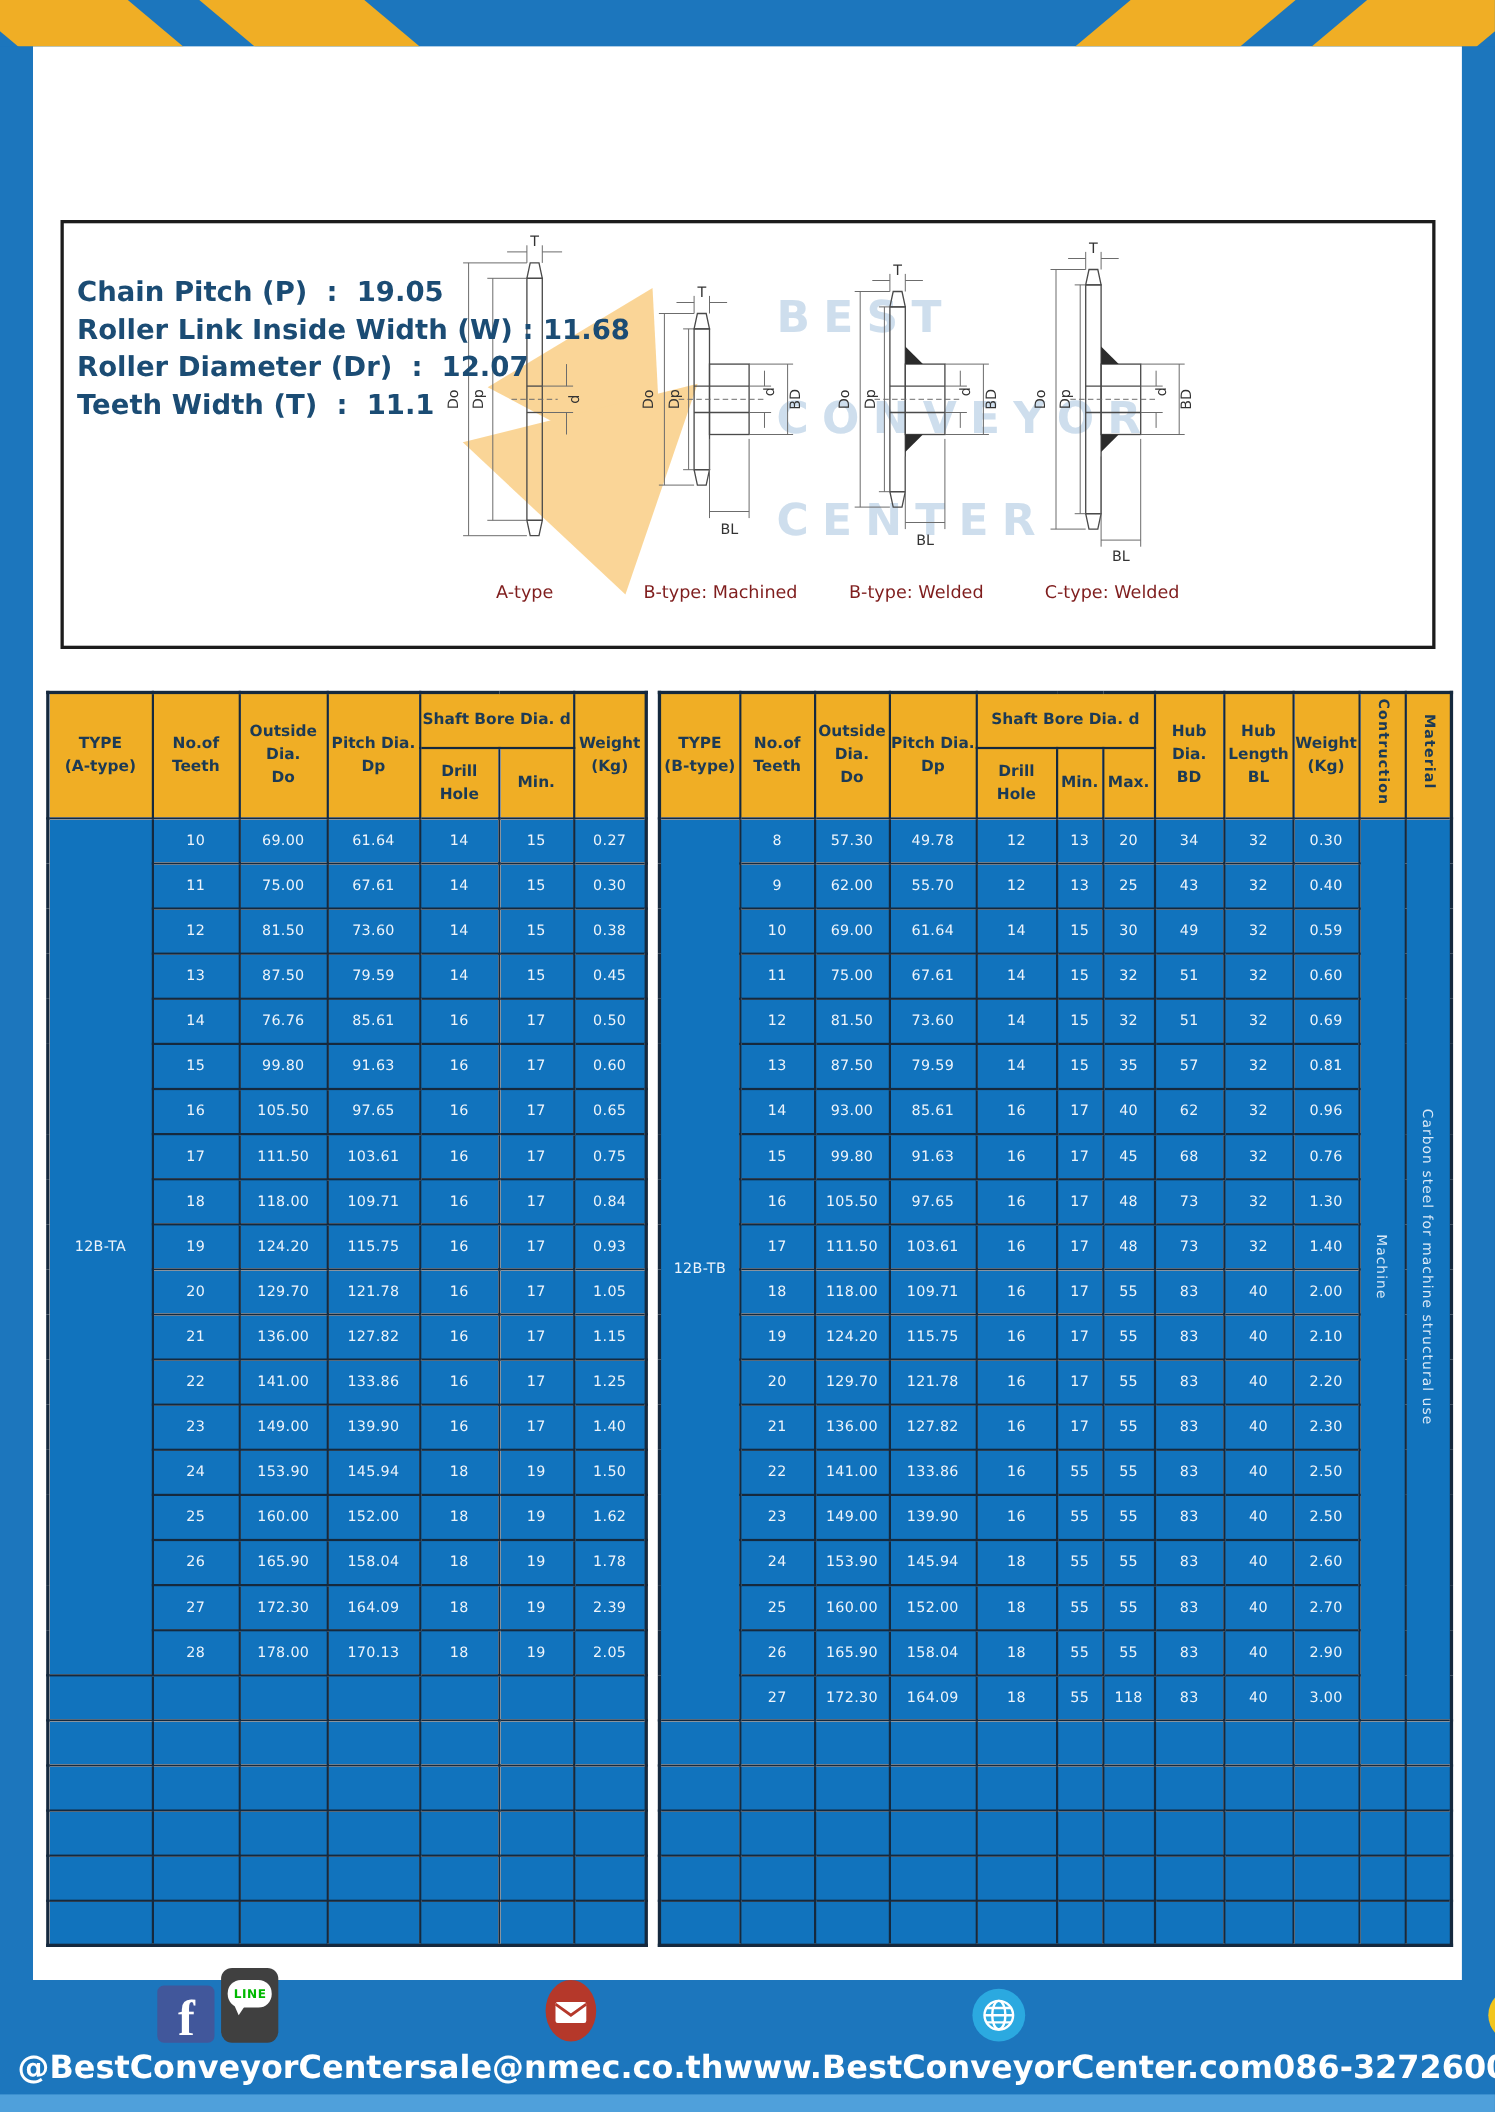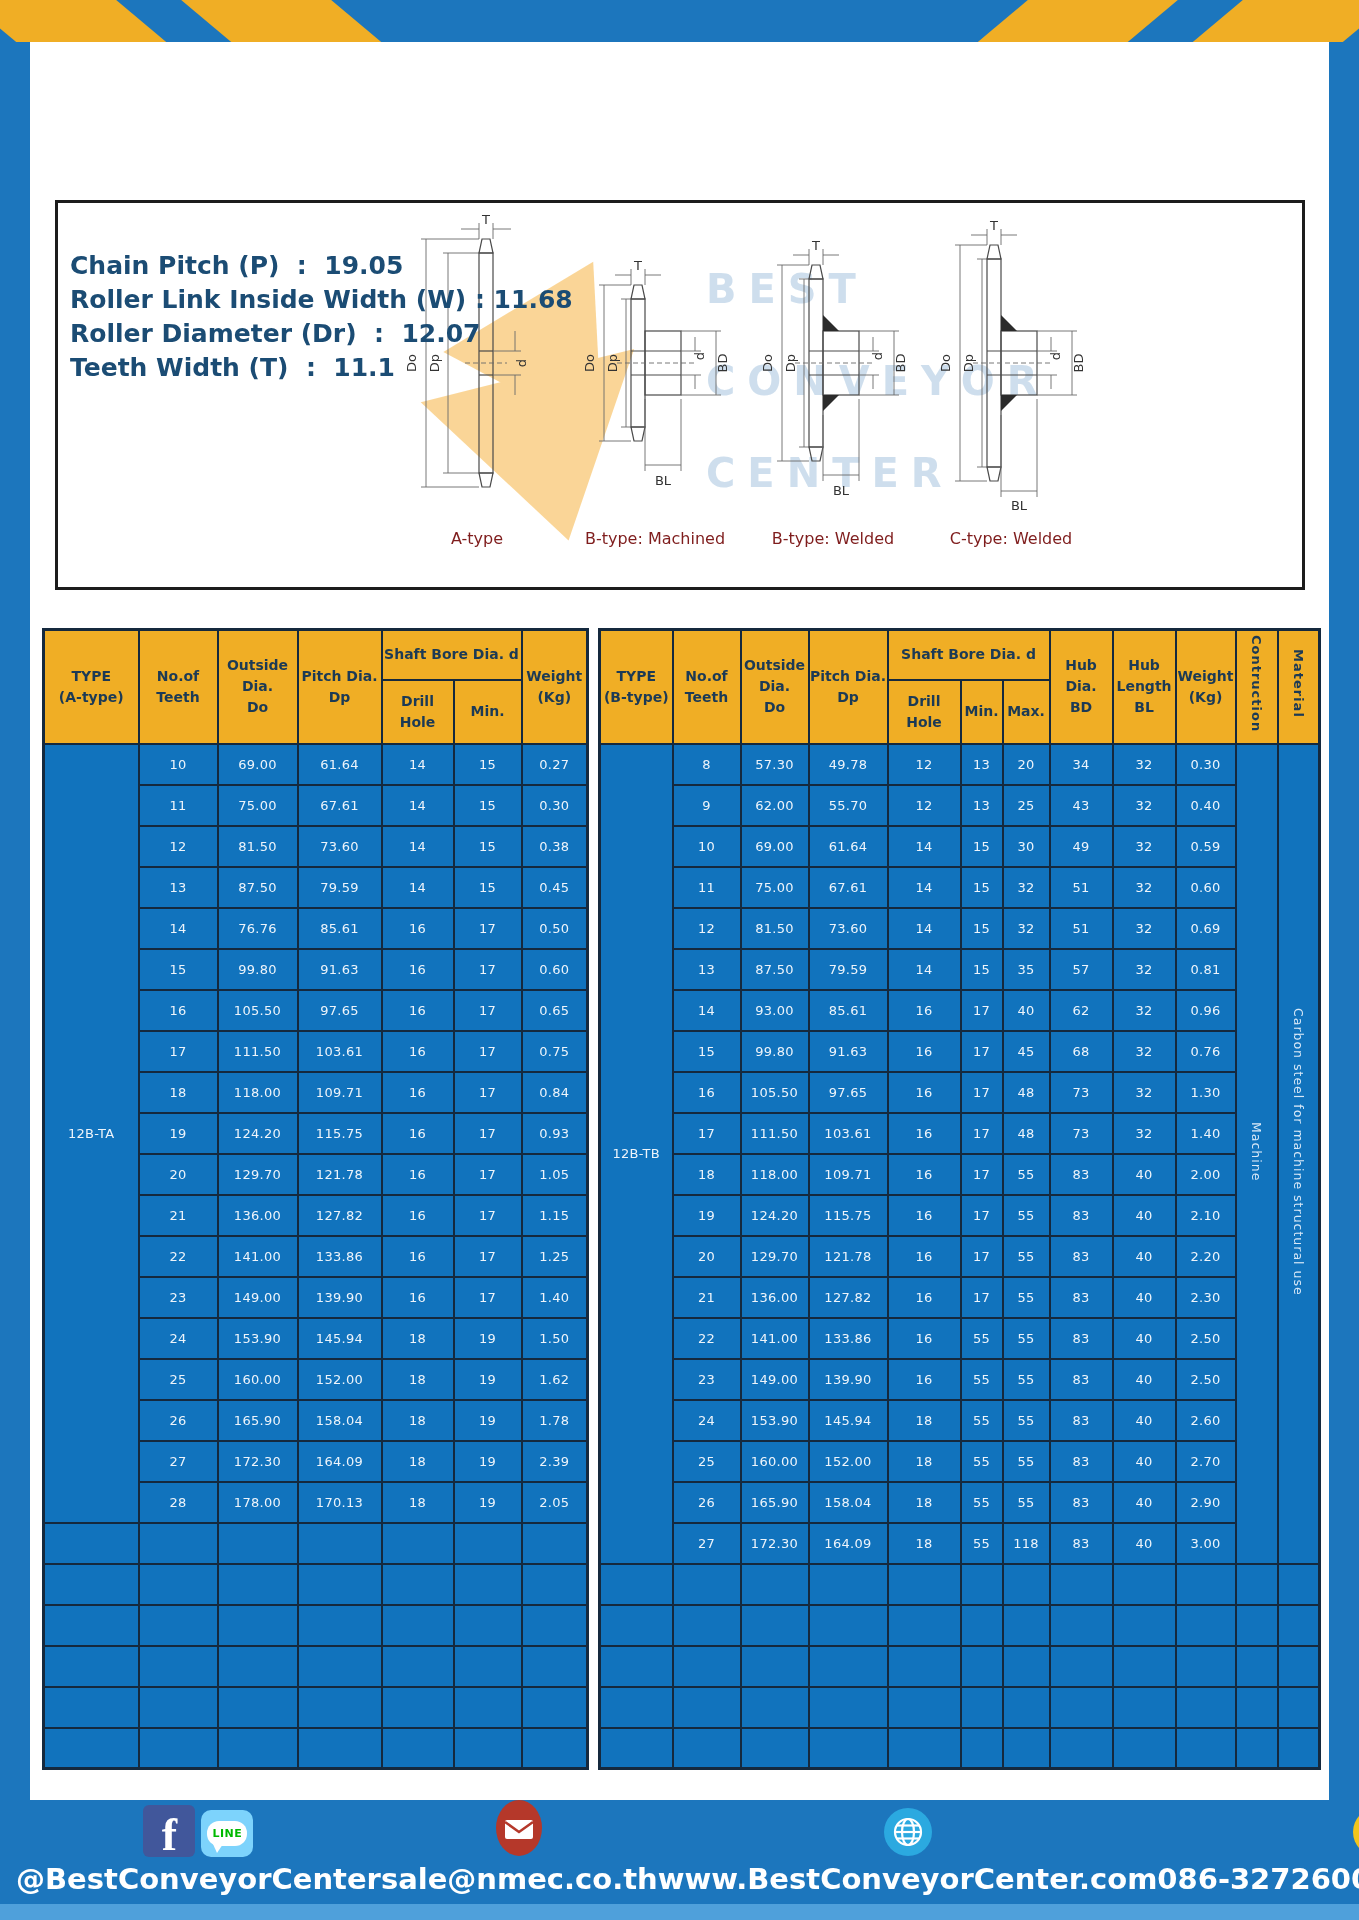--- a/index.html
+++ b/index.html
@@ -55,21 +55,21 @@
   .vcell span { writing-mode:vertical-rl; display:inline-block; font-size:12.5px; letter-spacing:1px; color:#D9E9F8; }
 
   
   .footer { position:absolute; left:0; top:1800px; width:100%; height:104px; display:flex; align-items:center; justify-content:space-between; padding:0 16px; z-index:2; }
   .f-group { display:flex; flex-direction:column; align-items:center; justify-content:flex-end; height:100px; padding-bottom:6px; }
   .f-icons { display:flex; gap:6px; align-items:flex-end; margin-bottom:5px; }
   .f-label { font-size:29px; font-weight:bold; color:#ffffff; white-space:nowrap; }
   .f-div { width:9px; height:84px; background:#E9C224; border-radius:2px; }
   .fb-box { width:52px; height:52px; background:#41579B; border-radius:6px; overflow:hidden; text-align:center; }
   .fb-box span { font-family:"Liberation Serif",serif; font-weight:bold; font-size:46px; color:#fff; line-height:60px; }
-  .line-box { position:relative; width:52px; height:47px; background:#7dd3fc; border-radius:10px; }
+  .line-box { position:relative; width:52px; height:68px; background:#404040; border-radius:10px; }
   .line-bubble { position:absolute; left:6px; top:11px; width:40px; height:25px; background:#fff; border-radius:12px; text-align:center; }
   .line-bubble span { font-size:11px; font-weight:bold; color:#00B900; line-height:25px; letter-spacing:.5px; }
   .line-tail { position:absolute; left:12px; top:34px; width:0; height:0; border-left:4px solid transparent; border-right:6px solid transparent; border-top:9px solid #fff; }
   .bottom-strip { position:absolute; bottom:0; left:0; width:100%; height:16px; background:#4FA0DB; z-index:3; }
 </style>
 </head>
 <body>
 
 <div class="page">
 

